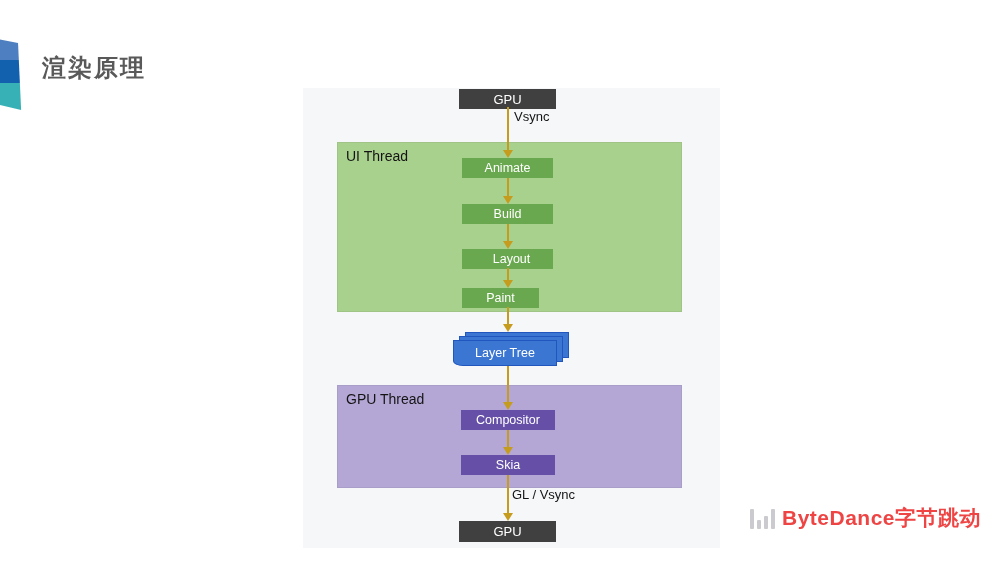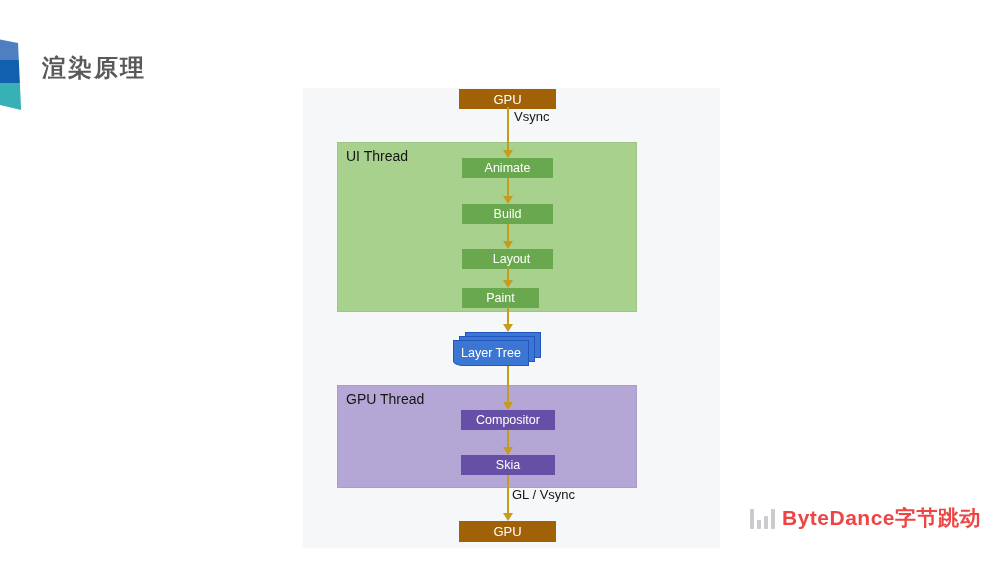--- a/index.html
+++ b/index.html
@@ -14,42 +14,42 @@
     clip-path:polygon(0 2%,82% 7%,96% 100%,0 93%);
   }
   .slide-title{
     position:absolute;left:42px;top:52px;font-size:24px;font-weight:bold;
     color:#595959;letter-spacing:2px;
   }
   
   .panel{position:absolute;left:303px;top:88px;width:417px;height:460px;background:#F6F7F9;}
 
   
-  .thread{position:absolute;left:337px;width:300px;border:1px solid rgba(0,0,0,0.06);box-sizing:border-box;}
+  .thread{position:absolute;left:337px;width:345px;border:1px solid rgba(0,0,0,0.06);box-sizing:border-box;}
   .thread-ui{top:142px;height:170px;background:#A9D18E;}
   .thread-gpu{top:385px;height:103px;background:#B4A7D6;}
   .thread-label{position:absolute;left:8px;top:5px;font-size:14px;font-weight:500;color:#141414;}
 
   
   .node{position:absolute;display:flex;align-items:center;justify-content:center;
     color:#ffffff;font-size:12.5px;box-sizing:border-box;z-index:3;}
-  .node-blue{background:#a16207;text-align:right;}
+  .node-blue{background:#404040;text-align:right;}
   .node-green{background:#6AA84F;}
   .node-purple{background:#6650A7;}
   .gpu-top{left:459px;top:89px;width:97px;height:20px;font-size:13px;}
   .gpu-bottom{left:459px;top:521px;width:97px;height:21px;font-size:13px;}
   .step-animate{left:462px;top:158px;width:91px;height:20px;}
   .step-build{left:462px;top:204px;width:91px;height:20px;}
   .step-layout{left:462px;top:249px;width:91px;height:20px;padding-left:8px;}
   .step-paint{left:462px;top:288px;width:77px;height:20px;}
   .step-compositor{left:461px;top:410px;width:94px;height:20px;}
   .step-skia{left:461px;top:455px;width:94px;height:20px;}
 
   
-  .layer{position:absolute;width:76px;height:26px;background:#3B76D3;
+  .layer{position:absolute;width:104px;height:26px;background:#3B76D3;
     border:1px solid #2056BE;box-sizing:border-box;z-index:4;}
   .layer-back2{left:465px;top:332px;}
   .layer-back1{left:459px;top:336px;}
   .layer-front{left:453px;top:340px;display:flex;align-items:center;justify-content:center;
     color:#fff;font-size:12.5px;border-bottom-left-radius:10px 5px;}
 
   
   .flow-label{position:absolute;font-size:13px;color:#141414;z-index:5;}
   .label-vsync{left:514px;top:109px;}
   .label-glvulkan{left:512px;top:487px;}

